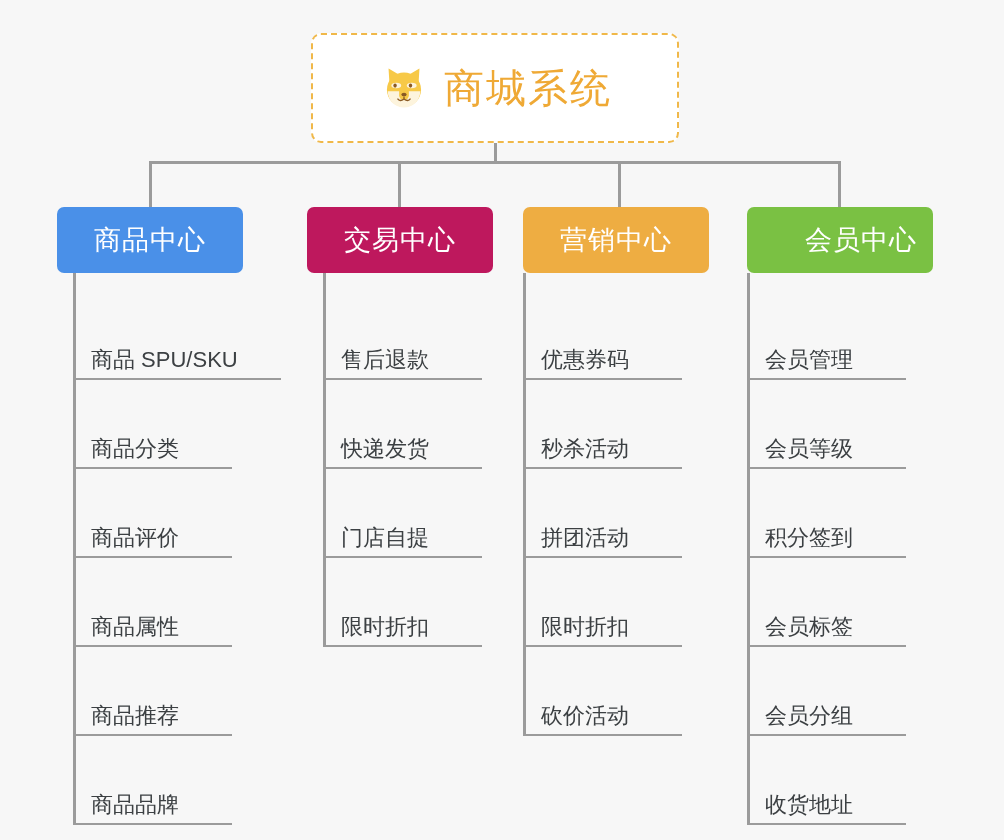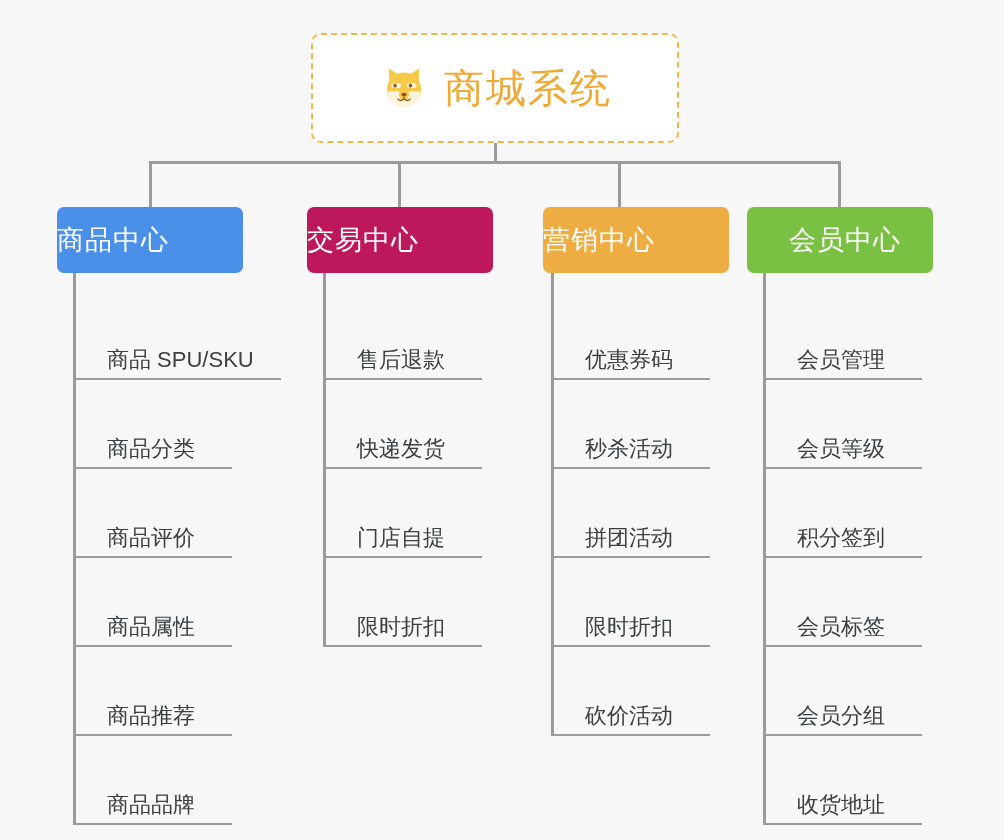--- a/index.html
+++ b/index.html
@@ -62,21 +62,21 @@
   .column {
     position: absolute;
     top: 207px;
   }
   .cat-box {
     box-sizing: border-box;
     height: 66px;
     border-radius: 7px;
     display: flex;
     align-items: center;
-    justify-content: flex-start;
+    justify-content: center;
     color: #ffffff;
     font-size: 27px;
     letter-spacing: 1px;
     white-space: nowrap;
   }
 
   
   .leaf-list {
     position: relative;
     margin-top: 0;
@@ -89,21 +89,21 @@
     bottom: 0;
     width: 3px;
     background: #9b9b9b;
   }
   .leaf-item {
     position: relative;
     height: 89px;
     box-sizing: border-box;
     display: flex;
     align-items: flex-end;
-    padding-left: 34px;
+    padding-left: 18px;
     padding-bottom: 2px;
   }
   .leaf-label {
     font-size: 22px;
     color: #3c4043;
     line-height: 1.1;
     white-space: nowrap;
     padding-bottom: 6px;
   }
   .leaf-underline {
@@ -205,25 +205,25 @@
         <span class="leaf-label">门店自提</span>
         <span class="leaf-underline" style="width: 159px; background: rgb(155, 155, 155);"></span>
       </div>
       <div class="leaf-item">
         <span class="leaf-label">限时折扣</span>
         <span class="leaf-underline" style="width: 159px; background: rgb(155, 155, 155);"></span>
       </div>
     </div>
   </div>
 
-  <div class="column" style="left:543px; width:186px;">
+  <div class="column" style="left:523px; width:186px;">
     <div class="cat-box" style="background: rgb(238, 173, 66);">
       <span>营销中心</span>
     </div>
-    <div class="leaf-list" style="margin-left:8px;">
+    <div class="leaf-list" style="margin-left:0;">
       <div class="leaf-spine" style="background: rgb(155, 155, 155);"></div>
       <div class="leaf-item">
         <span class="leaf-label">优惠券码</span>
         <span class="leaf-underline" style="width: 159px; background: rgb(155, 155, 155);"></span>
       </div>
       <div class="leaf-item">
         <span class="leaf-label">秒杀活动</span>
         <span class="leaf-underline" style="width: 159px; background: rgb(155, 155, 155);"></span>
       </div>
       <div class="leaf-item">
@@ -238,21 +238,21 @@
         <span class="leaf-label">砍价活动</span>
         <span class="leaf-underline" style="width: 159px; background: rgb(155, 155, 155);"></span>
       </div>
     </div>
   </div>
 
   <div class="column" style="left:747px; width:186px;">
     <div class="cat-box" style="background: rgb(122, 193, 67); padding-left: 42px;">
       <span>会员中心</span>
     </div>
-    <div class="leaf-list" style="margin-left:16px;">
+    <div class="leaf-list" style="">
       <div class="leaf-spine" style="background: rgb(155, 155, 155);"></div>
       <div class="leaf-item">
         <span class="leaf-label">会员管理</span>
         <span class="leaf-underline" style="width: 159px; background: rgb(155, 155, 155);"></span>
       </div>
       <div class="leaf-item">
         <span class="leaf-label">会员等级</span>
         <span class="leaf-underline" style="width: 159px; background: rgb(155, 155, 155);"></span>
       </div>
       <div class="leaf-item">

